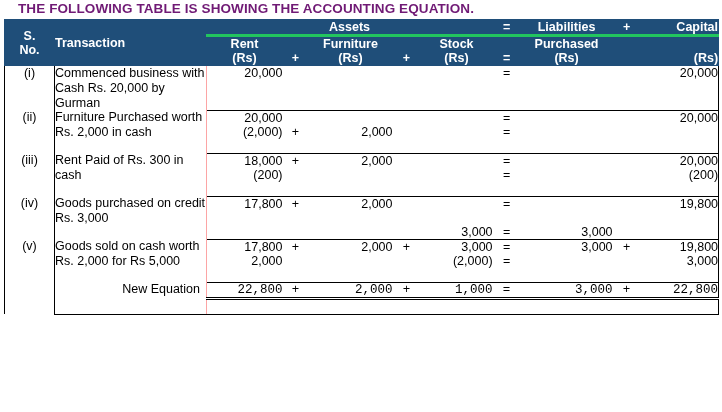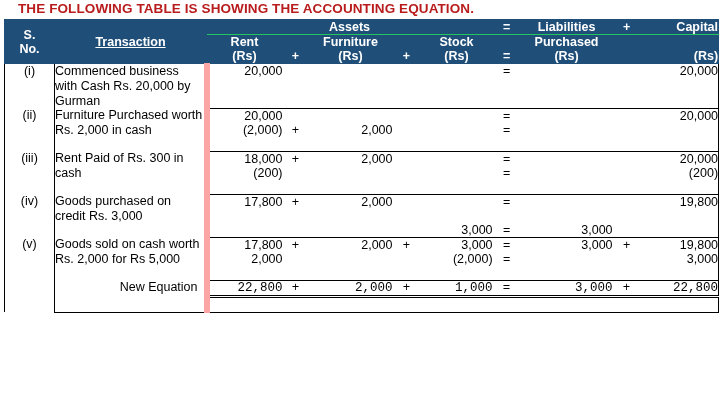--- a/index.html
+++ b/index.html
@@ -8,21 +8,21 @@
     background:#ffffff;
     font-family:"Liberation Sans", sans-serif;
     -webkit-font-smoothing:antialiased;
     overflow:hidden;
   }
   #page{position:relative;width:722px;height:412px;}
 
   .title{
     position:absolute;left:18px;top:1px;
     font-size:13.5px;font-weight:bold;
-    color:#b91c1c;
+    color:#701a75;
     letter-spacing:0.1px;
     white-space:nowrap;
   }
 
   table.acct{
     position:absolute;left:4px;top:19px;
     width:714px;
     border-collapse:collapse;
     table-layout:fixed;
     font-size:12.5px;
@@ -32,41 +32,41 @@
 
   
   .hd{
     background:#1f4e79;
     color:#ffffff;
     font-weight:bold;
     font-size:12.5px;
     border:1px solid #1f4e79;
     line-height:1.12;
   }
-  .hd.sep{border-bottom:1px solid #22c55e;margin-top:38px;}
+  .hd.sep{border-bottom:3px solid #22c55e;margin-top:38px;}
   .hd-sn{vertical-align:middle;text-align:center;}
-  .hd-tr{vertical-align:middle;text-align:center;text-decoration:underline;}
+  .hd-tr{vertical-align:middle;}
   .hd-c{text-align:center;vertical-align:bottom;}
   .hd-r{text-align:right;vertical-align:bottom;padding-right:6px;}
   .hd-op{text-align:center;vertical-align:bottom;}
   .hd-assets{text-align:center;vertical-align:middle;}
   .hd-eqtop{text-align:center;vertical-align:middle;}
   .hd-liab{text-align:center;vertical-align:middle;}
   .hd-cap{text-align:right;vertical-align:middle;padding-right:6px;}
   .sub2{display:block;}
 
   
   .sn{
     text-align:center;vertical-align:top;
     border-left:1px solid #000;border-right:1px solid #000;
     padding-top:2px;
   }
   .tx{
     text-align:left;vertical-align:top;
-    border-right:6px solid #fca5a5;
+    border-right:1px solid #fca5a5;
     padding-left:6px;padding-right:3px;
     line-height:1.18;
   }
   .tx.rt{text-align:right;padding-right:6px;margin-top:38px;}
   .num{
     text-align:right;vertical-align:top;
     padding-right:7px;
     white-space:nowrap;
   }
   .op{

